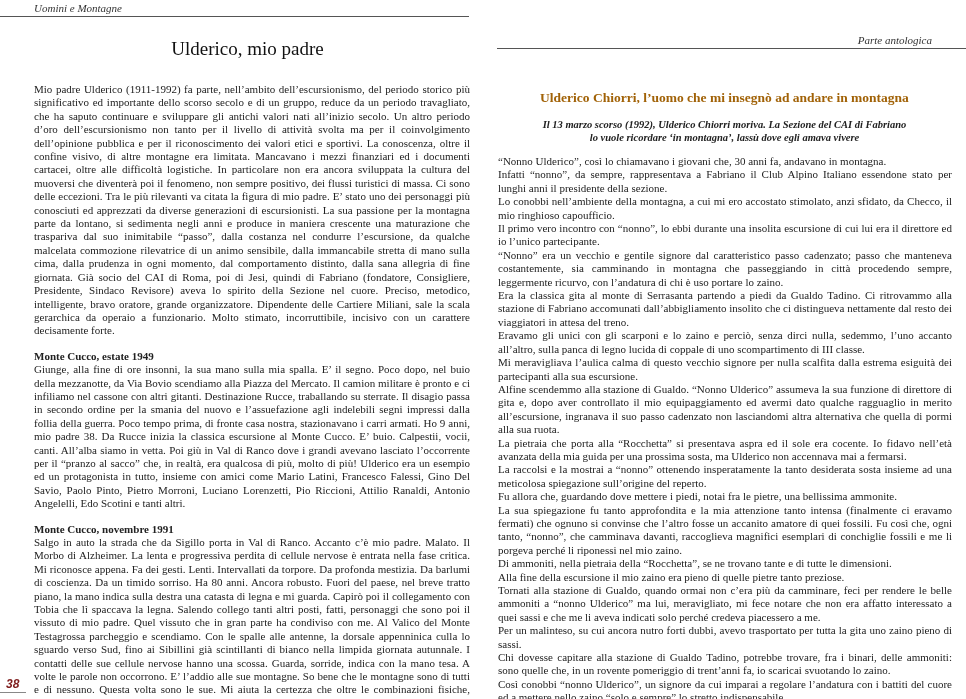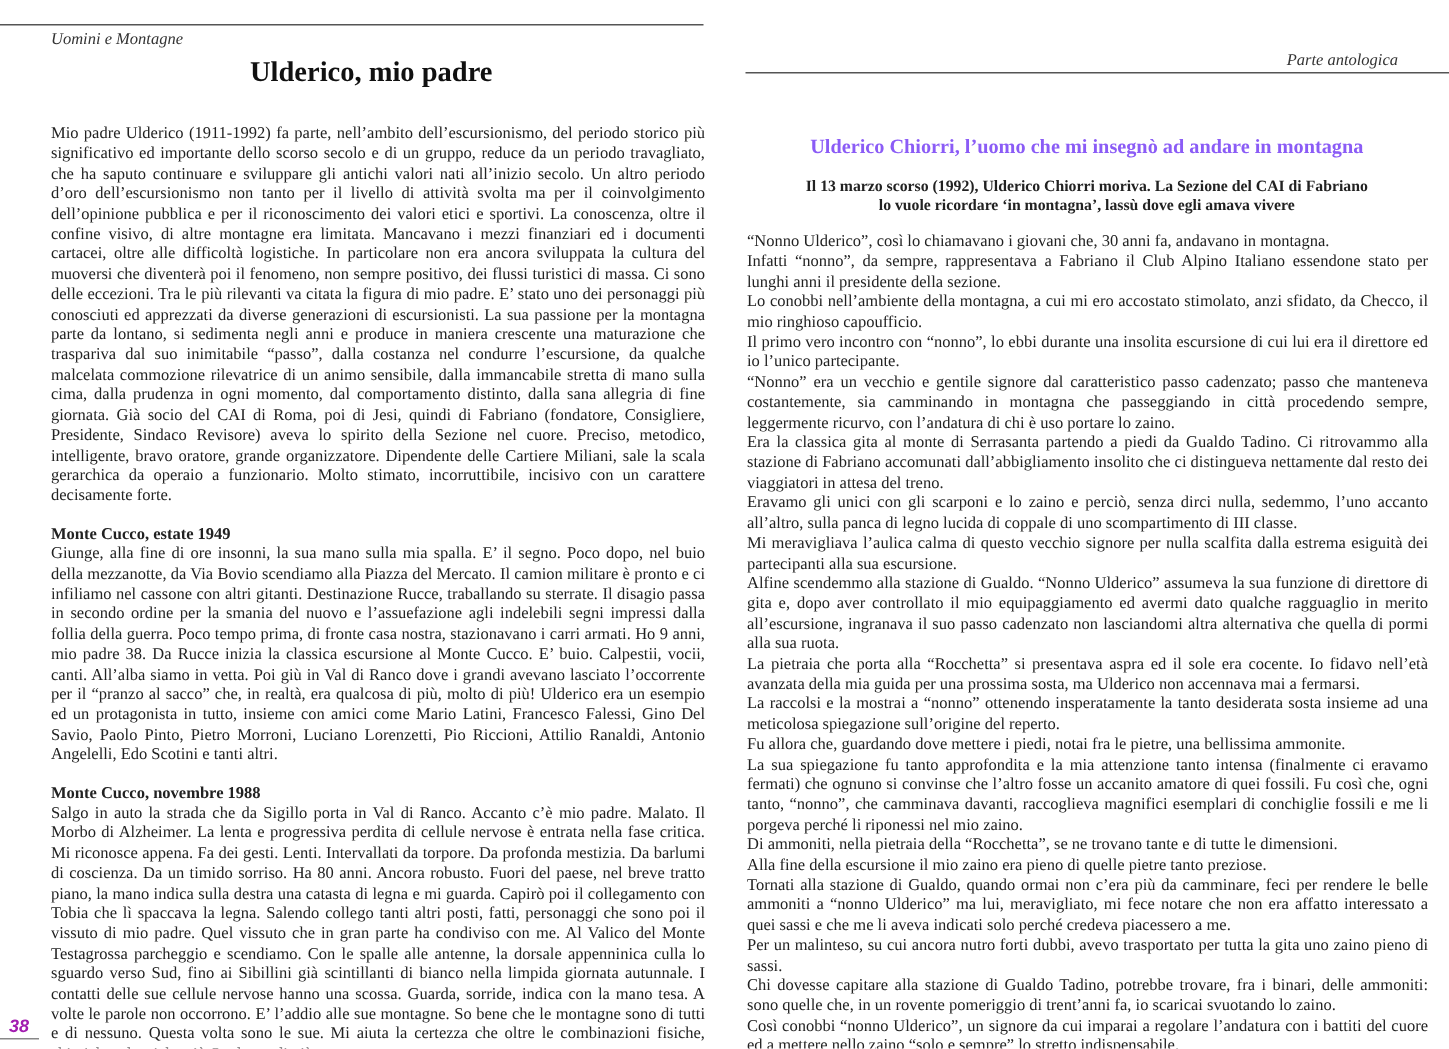--- a/index.html
+++ b/index.html
@@ -2,56 +2,56 @@
 <html><head>
 <meta charset="utf-8">
 <style>
   html, body { margin:0; padding:0; background:#ffffff; }
   body { width:966px; height:699px; position:relative; overflow:hidden;
          font-family:"Liberation Serif","DejaVu Serif",serif; color:#222; }
   .page { position:absolute; top:0; height:699px; }
   #left { left:0; width:483px; }
   #right { left:483px; width:483px;margin-top:32px; }
   .running-head { position:absolute; top:2px; font-style:italic; font-size:11px; color:#333; }
-  #left .running-head { left:34px;margin-top:18px; }
+  #left .running-head { left:34px; }
   #right .running-head { right:34px; }
   .head-rule { position:absolute; top:16px; height:1px; background:#555; }
   #left .head-rule { left:0; width:469px; }
   #right .head-rule { left:14px; width:469px; }
-  .title { position:absolute; left:0; width:100%; text-align:center; font-weight:bold; color:#111; }
+  .title { position:absolute; left:0; width:100%; text-align:center; font-weight:normal; color:#111; }
   #left .title { top:38px; font-size:19px; padding-left:12px; box-sizing:border-box; }
   #right .title { top:36px; font-size:19px; }
   #right .subtitle { position:absolute; top:58px; left:0; width:100%; text-align:center;
-        font-weight:bold; font-size:13.5px; color:#8b5cf6; }
+        font-weight:bold; font-size:13.5px; color:#a16207; }
   .lead { position:absolute; top:86px; left:0; width:100%; text-align:center;
-        font-weight:bold; font-size:10.5px; line-height:13px; color:#222; }
+        font-style:italic; font-weight:bold; font-size:10.5px; line-height:13px; color:#222; }
   .body { position:absolute; font-size:11px; line-height:13.4px; text-align:justify; color:#222; }
   #left .body { left:34px; width:436px; }
   #right .body { left:15px; width:454px; }
   .body p { margin:0; }
   .section-head { font-weight:bold; margin:0; }
   .pagenum { position:absolute; font-family:"Liberation Sans","DejaVu Sans",sans-serif;
-        font-style:italic; font-weight:bold; font-size:12px; color:#a21caf; }
+        font-style:italic; font-weight:bold; font-size:12px; color:#7f1d1d; }
   .pn-rule { position:absolute; height:1px; background:#888; }
   .sign-name { font-style:italic; }
 </style>
 </head>
 <body>
 
 <div class="page" id="left">
   <div class="running-head">Uomini e Montagne</div>
   <div class="head-rule"></div>
   <div class="title">Ulderico, mio padre</div>
   <div class="body" style="top:83px;">
     <p>Mio padre Ulderico (1911-1992) fa parte, nell’ambito dell’escursionismo, del periodo storico più significativo ed importante dello scorso secolo e di un gruppo, reduce da un periodo travagliato, che ha saputo continuare e sviluppare gli antichi valori nati all’inizio secolo. Un altro periodo d’oro dell’escursionismo non tanto per il livello di attività svolta ma per il coinvolgimento dell’opinione pubblica e per il riconoscimento dei valori etici e sportivi. La conoscenza, oltre il confine visivo, di altre montagne era limitata. Mancavano i mezzi finanziari ed i documenti cartacei, oltre alle difficoltà logistiche. In particolare non era ancora sviluppata la cultura del muoversi che diventerà poi il fenomeno, non sempre positivo, dei flussi turistici di massa. Ci sono delle eccezioni. Tra le più rilevanti va citata la figura di mio padre. E’ stato uno dei personaggi più conosciuti ed apprezzati da diverse generazioni di escursionisti. La sua passione per la montagna parte da lontano, si sedimenta negli anni e produce in maniera crescente una maturazione che traspariva dal suo inimitabile “passo”, dalla costanza nel condurre l’escursione, da qualche malcelata commozione rilevatrice di un animo sensibile, dalla immancabile stretta di mano sulla cima, dalla prudenza in ogni momento, dal comportamento distinto, dalla sana allegria di fine giornata. Già socio del CAI di Roma, poi di Jesi, quindi di Fabriano (fondatore, Consigliere, Presidente, Sindaco Revisore) aveva lo spirito della Sezione nel cuore. Preciso, metodico, intelligente, bravo oratore, grande organizzatore. Dipendente delle Cartiere Miliani, sale la scala gerarchica da operaio a funzionario. Molto stimato, incorruttibile, incisivo con un carattere decisamente forte.</p>
     <p style="height:12px"></p>
     <p class="section-head">Monte Cucco, estate 1949</p>
     <p>Giunge, alla fine di ore insonni, la sua mano sulla mia spalla. E’ il segno. Poco dopo, nel buio della mezzanotte, da Via Bovio scendiamo alla Piazza del Mercato. Il camion militare è pronto e ci infiliamo nel cassone con altri gitanti. Destinazione Rucce, traballando su sterrate. Il disagio passa in secondo ordine per la smania del nuovo e l’assuefazione agli indelebili segni impressi dalla follia della guerra. Poco tempo prima, di fronte casa nostra, stazionavano i carri armati. Ho 9 anni, mio padre 38. Da Rucce inizia la classica escursione al Monte Cucco. E’ buio. Calpestii, vocii, canti. All’alba siamo in vetta. Poi giù in Val di Ranco dove i grandi avevano lasciato l’occorrente per il “pranzo al sacco” che, in realtà, era qualcosa di più, molto di più! Ulderico era un esempio ed un protagonista in tutto, insieme con amici come Mario Latini, Francesco Falessi, Gino Del Savio, Paolo Pinto, Pietro Morroni, Luciano Lorenzetti, Pio Riccioni, Attilio Ranaldi, Antonio Angelelli, Edo Scotini e tanti altri.</p>
     <p style="height:12px"></p>
-    <p class="section-head">Monte Cucco, novembre 1988</p>
+    <p class="section-head">Monte Cucco, novembre 1991</p>
     <p>Salgo in auto la strada che da Sigillo porta in Val di Ranco. Accanto c’è mio padre. Malato. Il Morbo di Alzheimer. La lenta e progressiva perdita di cellule nervose è entrata nella fase critica. Mi riconosce appena. Fa dei gesti. Lenti. Intervallati da torpore. Da profonda mestizia. Da barlumi di coscienza. Da un timido sorriso. Ha 80 anni. Ancora robusto. Fuori del paese, nel breve tratto piano, la mano indica sulla destra una catasta di legna e mi guarda. Capirò poi il collegamento con Tobia che lì spaccava la legna. Salendo collego tanti altri posti, fatti, personaggi che sono poi il vissuto di mio padre. Quel vissuto che in gran parte ha condiviso con me. Al Valico del Monte Testagrossa parcheggio e scendiamo. Con le spalle alle antenne, la dorsale appenninica culla lo sguardo verso Sud, fino ai Sibillini già scintillanti di bianco nella limpida giornata autunnale. I contatti delle sue cellule nervose hanno una scossa. Guarda, sorride, indica con la mano tesa. A volte le parole non occorrono. E’ l’addio alle sue montagne. So bene che le montagne sono di tutti e di nessuno. Questa volta sono le sue. Mi aiuta la certezza che oltre le combinazioni fisiche, chimiche, elettriche c’è Qualcosa di più.</p>
   </div>
   <div class="pagenum" style="left:6px; top:677px;">38</div>
   <div class="pn-rule" style="left:0; top:692px; width:26px;"></div>
 </div>
 
 <div class="page" id="right">
   <div class="running-head">Parte antologica</div>
   <div class="head-rule"></div>
   <div class="subtitle">Ulderico Chiorri, l’uomo che mi insegnò ad andare in montagna</div>

